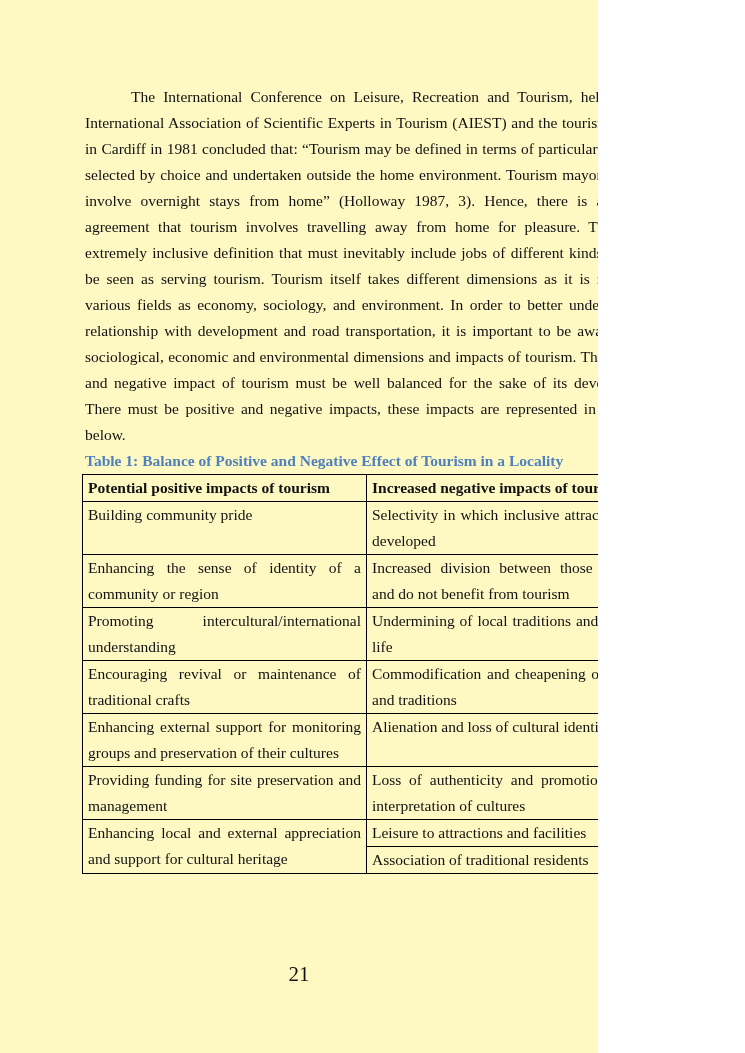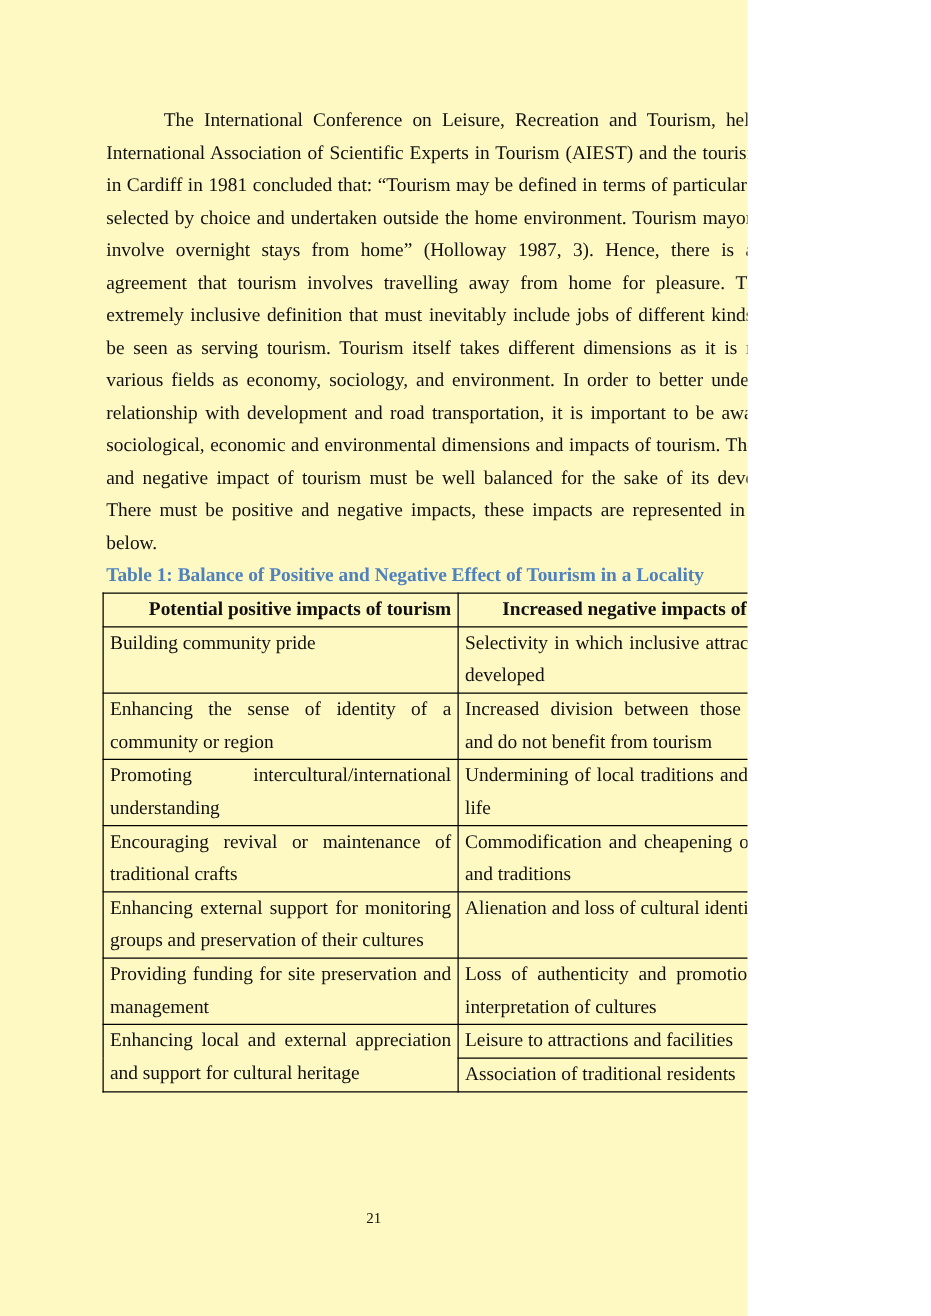--- a/index.html
+++ b/index.html
@@ -45,21 +45,21 @@
   table.impacts td, table.impacts th {
     border: 1.5px solid #000000;
     vertical-align: top;
     padding: 0 5px;
     font-size: 15.5px;
     line-height: 26px;
     text-align: justify;
   }
   table.impacts th {
     font-weight: bold;
-    text-align: right;
+    text-align: left;
     margin-top: 16px;
   }
   col.left-col  { width: 284px; }
   col.right-col { width: 292px; }
   tr.h-one   { height: 26px; }
   tr.h-two   { height: 52px; }
   tr.h-sub-a { height: 27px; padding-left: 13px; }
   tr.h-sub-b { height: 26px; }
   .source-note {
     margin-top: 37px;
@@ -72,21 +72,21 @@
   }
   .source-sep {
     font-weight: bold;
   }
   .page-number {
     position: absolute;
     left: 0;
     right: 0;
     top: 965px;
     text-align: center;
-    font-size: 12px;
+    font-size: 21px;
     line-height: 18px;
   }
 </style>
 </head>
 <body>
 
 <div class="page">
   <div class="content">
 
     <p class="body-paragraph">The International Conference on Leisure, Recreation and Tourism, held by the International Association of Scientific Experts in Tourism (AIEST) and the tourism society in Cardiff in 1981 concluded that: “Tourism may be defined in terms of particular activities selected by choice and undertaken outside the home environment. Tourism mayor may not involve overnight stays from home” (Holloway 1987, 3). Hence, there is a general agreement that tourism involves travelling away from home for pleasure. This is an extremely inclusive definition that must inevitably include jobs of different kinds that can be seen as serving tourism. Tourism itself takes different dimensions as it is related to various fields as economy, sociology, and environment. In order to better understand its relationship with development and road transportation, it is important to be aware of the sociological, economic and environmental dimensions and impacts of tourism. The positive and negative impact of tourism must be well balanced for the sake of its development. There must be positive and negative impacts, these impacts are represented in the table below.</p>

